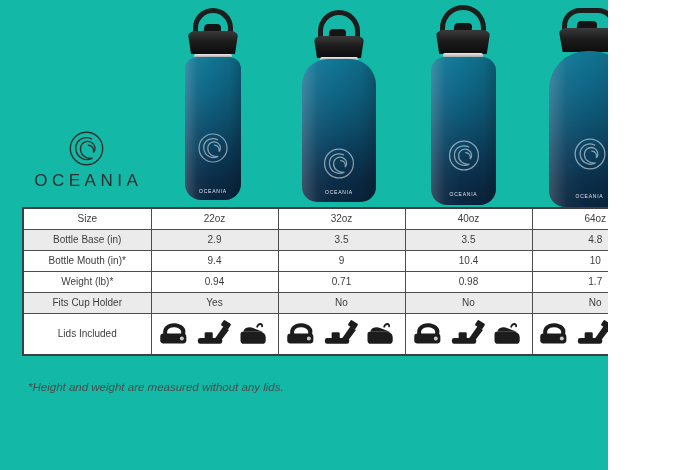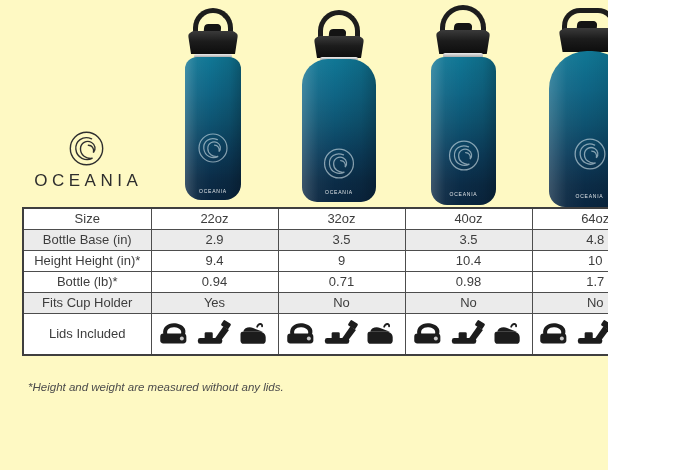--- a/index.html
+++ b/index.html
@@ -1,19 +1,19 @@
 <!DOCTYPE html>
 <html><head>
 <meta charset="utf-8">
 <style>
   * { margin: 0; padding: 0; box-sizing: border-box; }
   html, body { background: #fff; }
   .canvas {
     position: relative; width: 608px; height: 470px;
-    background: #fef9c3; overflow: hidden;
+    background: #14b8a6; overflow: hidden;
     font-family: "Liberation Sans", sans-serif;
     text-decoration: underline;
   }
 
   
   .brand { position: absolute; left: 15px; top: 130px; width: 142px; text-align: center; }
   .brand .logo-icon { display: block; margin: 0 auto; width: 37px; height: 37px; color: #2f2f2f; }
   .brand-name { display: block; margin-top: 4px; font-size: 17px; letter-spacing: 4.5px;
     color: #2e2e2e; font-weight: 400; text-indent: 4.5px; }
 
@@ -71,21 +71,21 @@
   .b64 .cap    { left: 10px; top: 20px; width: 60px; height: 24px; }
   .b64 .body   { left: 0;    top: 43px; width: 81px; height: 156px; border-radius: 38px 38px 16px 16px; }
   .b64 .wave   { top: 86px;  width: 34px; height: 34px; }
   .b64 .btl-label { bottom: 8px; }
 
   
   .spec-table { position: absolute; left: 22px; top: 207px; width: 636px;
     border-collapse: collapse; table-layout: fixed;
     border: 2px solid #3f3f3f; }
   .spec-table td { border: 1px solid #4d4d4d; text-align: center; vertical-align: middle;
-    font-size: 13px; color: #3d3d3d; height: 21px; padding: 0 2px; background: #fff; }
+    font-size: 10px; color: #3d3d3d; height: 21px; padding: 0 2px; background: #fff; }
   .spec-table tr.alt td { background: #ebebeb; }
   .spec-table tr.lids-row td { height: 42px; }
   .lidset { display: flex; justify-content: center; align-items: flex-end; gap: 3px; }
   .lidset svg { width: 36px; height: 27px; color: #1c1c1c; }
 
   
   .footnote { position: absolute; left: 28px; top: 381px; font-size: 11.5px;
     font-style: italic; color: #4b4b4b; }
 
   .defs-holder { position: absolute; width: 0; height: 0; overflow: hidden; }
@@ -195,28 +195,28 @@
         <td>64oz</td>
       </tr>
       <tr class="alt">
         <td>Bottle Base (in)</td>
         <td>2.9</td>
         <td>3.5</td>
         <td>3.5</td>
         <td>4.8</td>
       </tr>
       <tr>
-        <td>Height Height (in)*</td>
+        <td>Bottle Mouth (in)*</td>
         <td>9.4</td>
         <td>9</td>
         <td>10.4</td>
         <td>10</td>
       </tr>
       <tr>
-        <td>Bottle (lb)*</td>
+        <td>Weight (lb)*</td>
         <td>0.94</td>
         <td>0.71</td>
         <td>0.98</td>
         <td>1.7</td>
       </tr>
       <tr class="alt">
         <td>Fits Cup Holder</td>
         <td>Yes</td>
         <td>No</td>
         <td>No</td>

